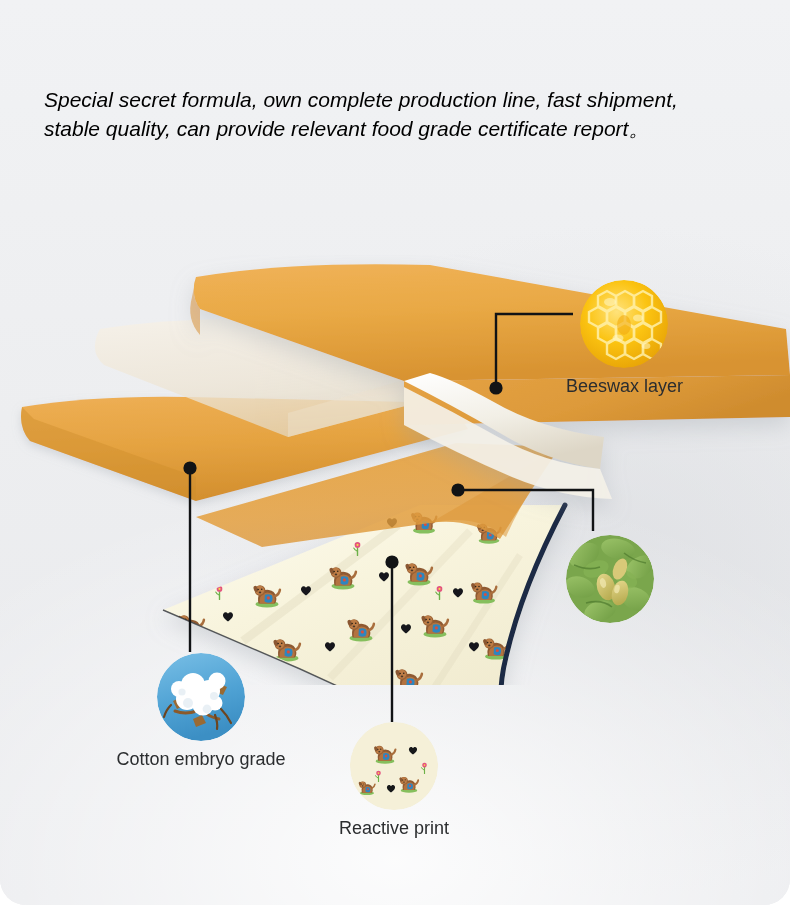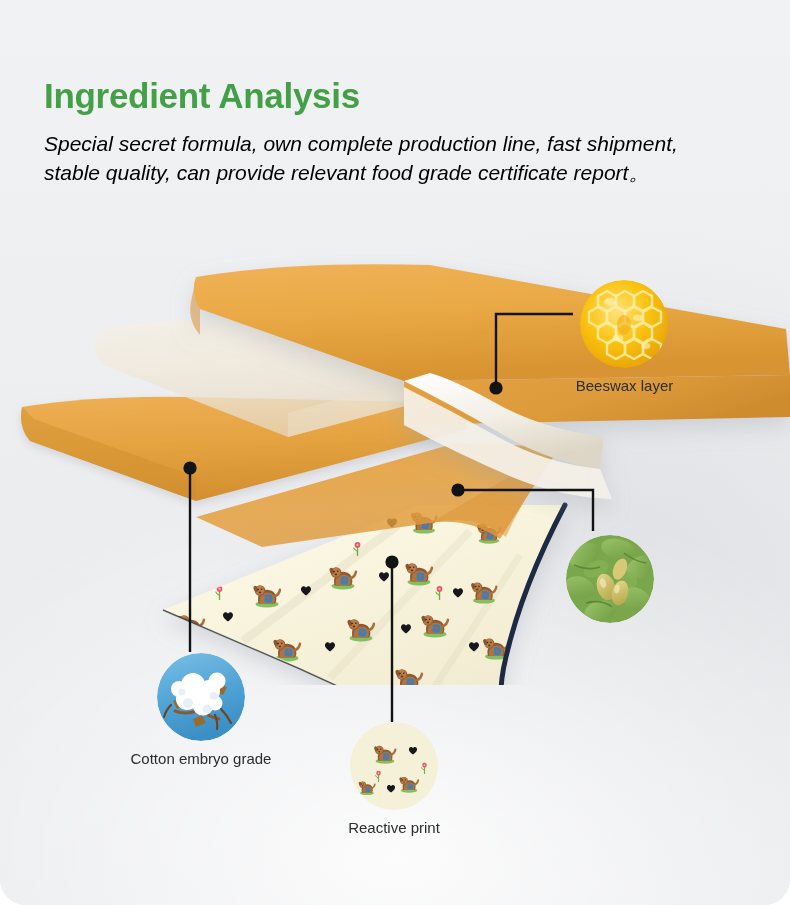--- a/index.html
+++ b/index.html
@@ -92,21 +92,21 @@
     width: 88px;
     height: 88px;
     border-radius: 50%;
     overflow: hidden;
     position: relative;
     margin: 0 auto;
   }
   .callout .bubble svg { display: block; }
   .callout .caption {
     margin-top: 7px;
-    font-size: 15px;
+    font-size: 18px;
     line-height: 22px;
     color: #2b2d2f;
     white-space: nowrap;
   }
 
   #callout-beeswax { left: 542px; top: 280px; width: 165px; }
   #callout-beeswax .bubble { margin: 0 0 0 38px; }
   #callout-beeswax .caption { margin-top: 7px; text-align: center; }
 
   #callout-jojoba  { left: 553px; top: 535px; width: 175px; }
@@ -117,21 +117,20 @@
 
   #callout-reactive{ left: 308px; top: 722px; width: 172px; }
   #callout-reactive .bubble { margin: 0 auto; }
 </style>
 </head>
 <body>
 
 <div id="page">
 
   <div class="header">
-    <h1 class="title">Ingredient Analysis</h1>
     <p class="subtitle">Special secret formula, own complete production line, fast shipment, stable quality, can provide relevant food grade certificate report。</p>
   </div>
 
   <div class="illustration">
     <svg width="790" height="430" viewBox="0 0 790 430" xmlns="http://www.w3.org/2000/svg">
       <defs>
 
         <linearGradient id="gAmberTop" x1="0" y1="0" x2="0.25" y2="1">
           <stop offset="0%" stop-color="#f0b258"></stop>
           <stop offset="45%" stop-color="#e9a945"></stop>

